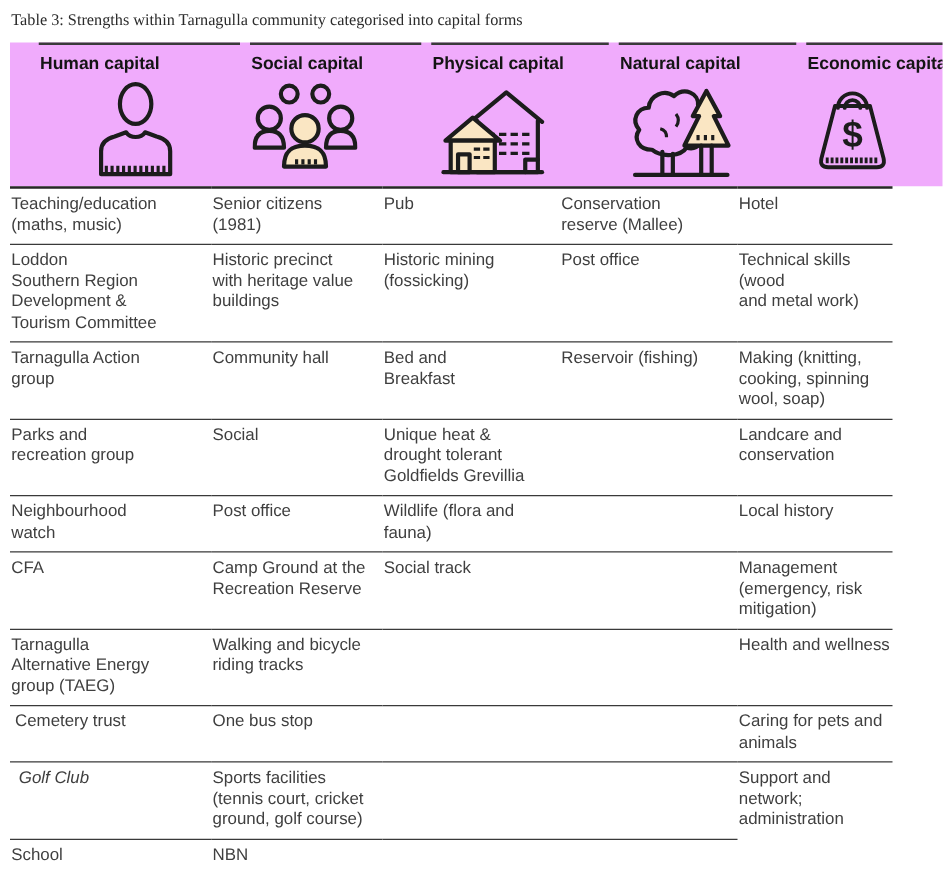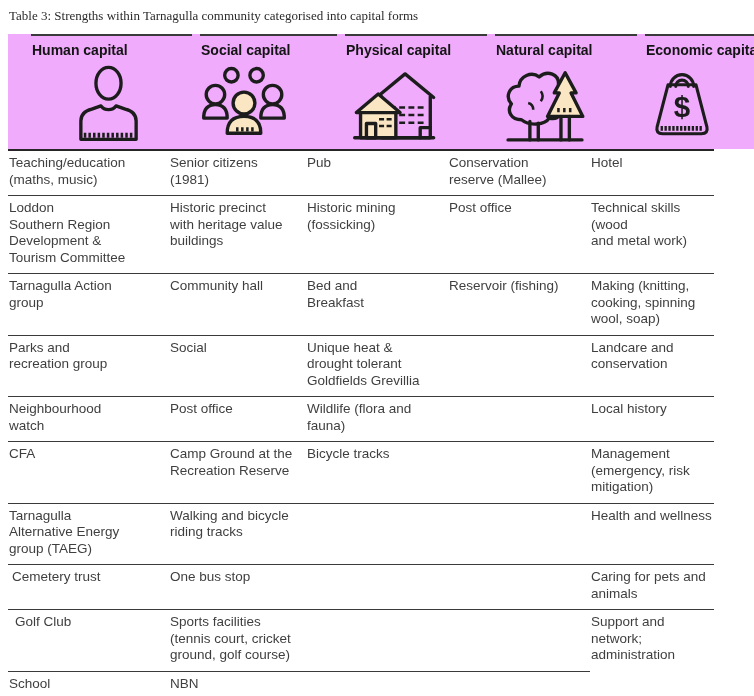--- a/index.html
+++ b/index.html
@@ -42,21 +42,21 @@
   .cell{
     border-top:1.5px solid #3a3a3a;
     padding:4px 2px 7px 1px;
     font-size:13.5px;line-height:16.5px;color:#3f3f3f;
     white-space:pre-line;
   }
   .thick{border-top:2.5px solid #262626;}
   .sub{border-top:1px solid #555555;}
   .span2{grid-row:span 2;}
   .ind4{padding-left:4px;}
-  .ind6{padding-left:7px;}
+  .ind6{padding-left:7px;font-style:italic;}
   .bcell{border-top:2px solid #262626;height:0;padding:0;}
   .ic{stroke:#1c1c1c;fill:none;stroke-width:4;stroke-linejoin:round;stroke-linecap:round;}
   .icthin{stroke:#1c1c1c;fill:none;stroke-width:3;stroke-linecap:butt;}
   .icfill{stroke:#1c1c1c;fill:#FAE6C3;stroke-width:4;stroke-linejoin:round;stroke-linecap:round;}
 </style>
 </head>
 <body>
 
 <div class="page">
 
@@ -174,21 +174,21 @@
 watch</div>
     <div class="cell">Post office</div>
     <div class="cell">Wildlife (flora and
 fauna)</div>
     <div class="cell"></div>
 
     <div class="cell">Local history</div>
     <div class="cell">CFA</div>
     <div class="cell">Camp Ground at the
 Recreation Reserve</div>
-    <div class="cell">Bicycle tracks</div>
+    <div class="cell">Social track</div>
     <div class="cell"></div>
 
     <div class="cell">Management
 (emergency, risk
 mitigation)</div>
     <div class="cell">Tarnagulla
 Alternative Energy
 group (TAEG)</div>
     <div class="cell">Walking and bicycle
 riding tracks</div>

